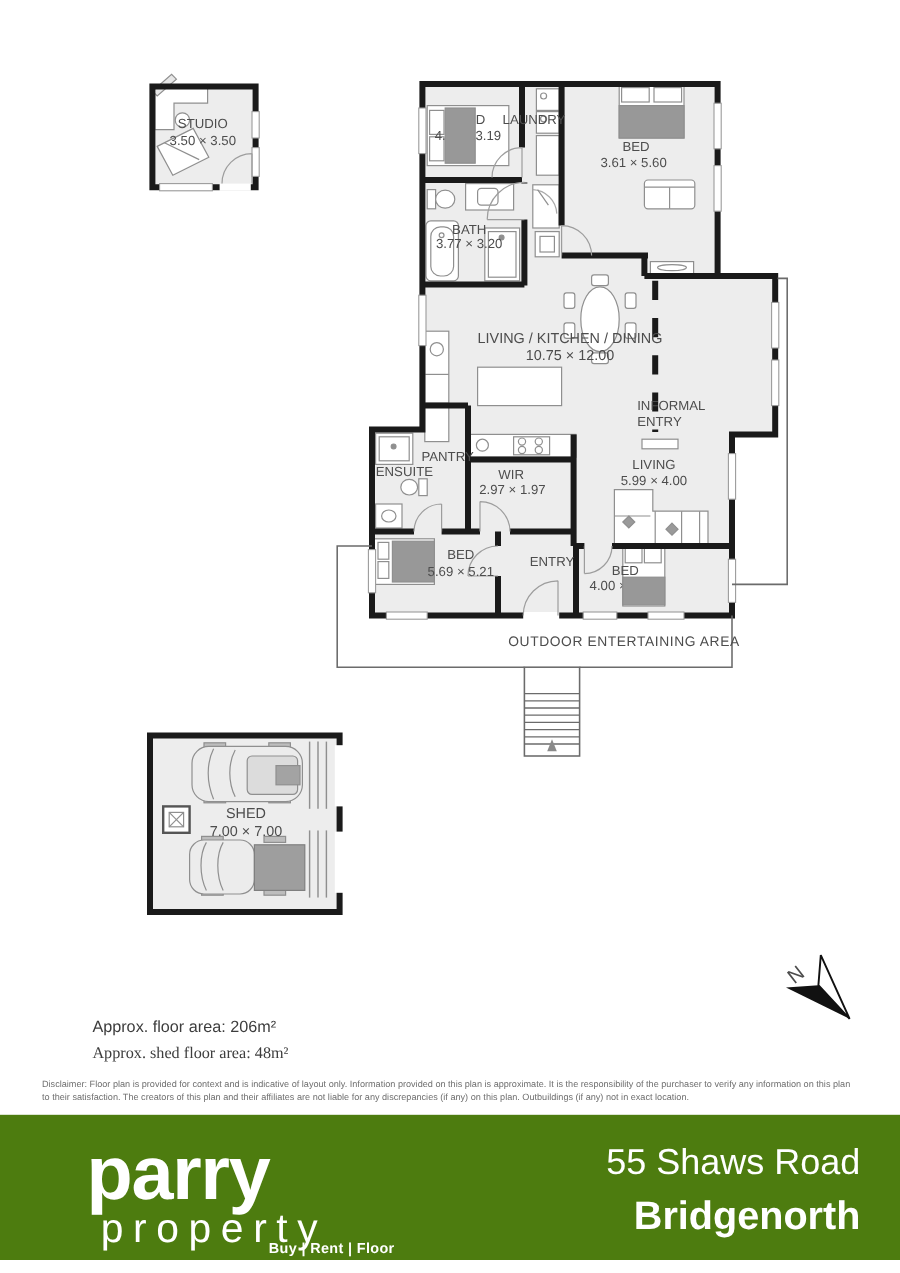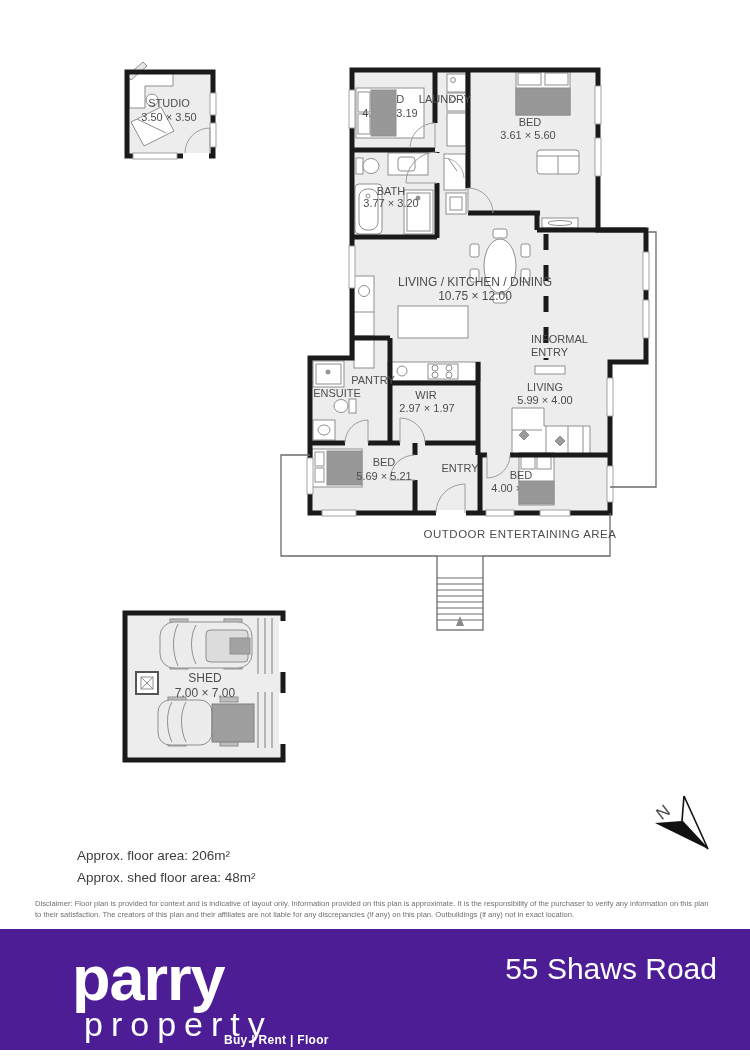--- a/index.html
+++ b/index.html
@@ -15,28 +15,28 @@
   }
   .room-label-html{
     position:absolute;left:577px;top:333px;width:92px;
     transform:translateX(-50%);text-align:left;
     font-size:11px;line-height:13px;color:#4d4d4d;
   }
   .area-note{
     position:absolute;left:33px;font-size:13.5px;color:#3d3d3d;margin-left:44px;
   }
   .area-note.floor{top:848px;}
-  .area-note.shed{top:870px;}
+  .area-note.shed{top:870px;font-family:Liberation Serif, serif;}
   .disclaimer{
     position:absolute;top:898px;left:50%;transform:translateX(-50%);
     width:680px;font-size:7.6px;line-height:1.5;color:#6f6f6f;
   }
   .footer{
     position:absolute;left:0;top:929px;width:750px;height:121px;
-    background:#4c1d95;color:#ffffff;
+    background:#4d7c0f;color:#ffffff;
   }
   .brand{
     position:absolute;left:72px;top:18px;
     font-size:63px;font-weight:bold;letter-spacing:-1px;line-height:1;
   }
   .brand-sub{
     position:absolute;left:84px;top:78px;
     font-size:34px;font-weight:normal;letter-spacing:8px;line-height:1;
   }
   .services{
@@ -382,14 +382,15 @@
 <div class="area-note floor">Approx. floor area: 206m²</div>
 <div class="area-note shed">Approx. shed floor area: 48m²</div>
 <div class="disclaimer">Disclaimer: Floor plan is provided for context and is indicative of layout only. Information provided on this plan is approximate. It is the responsibility of the purchaser to verify any information on this plan to their satisfaction. The creators of this plan and their affiliates are not liable for any discrepancies (if any) on this plan. Outbuildings (if any) not in exact location.</div>
 
 <div class="footer">
   <div class="brand">parry</div>
   <div class="brand-sub">property</div>
   <div class="services">Buy | Rent | Floor</div>
   <div class="address">
     <span class="street">55 Shaws Road</span>
+    <span class="suburb">Bridgenorth</span>
   </div>
 </div>
 
 </body></html>

